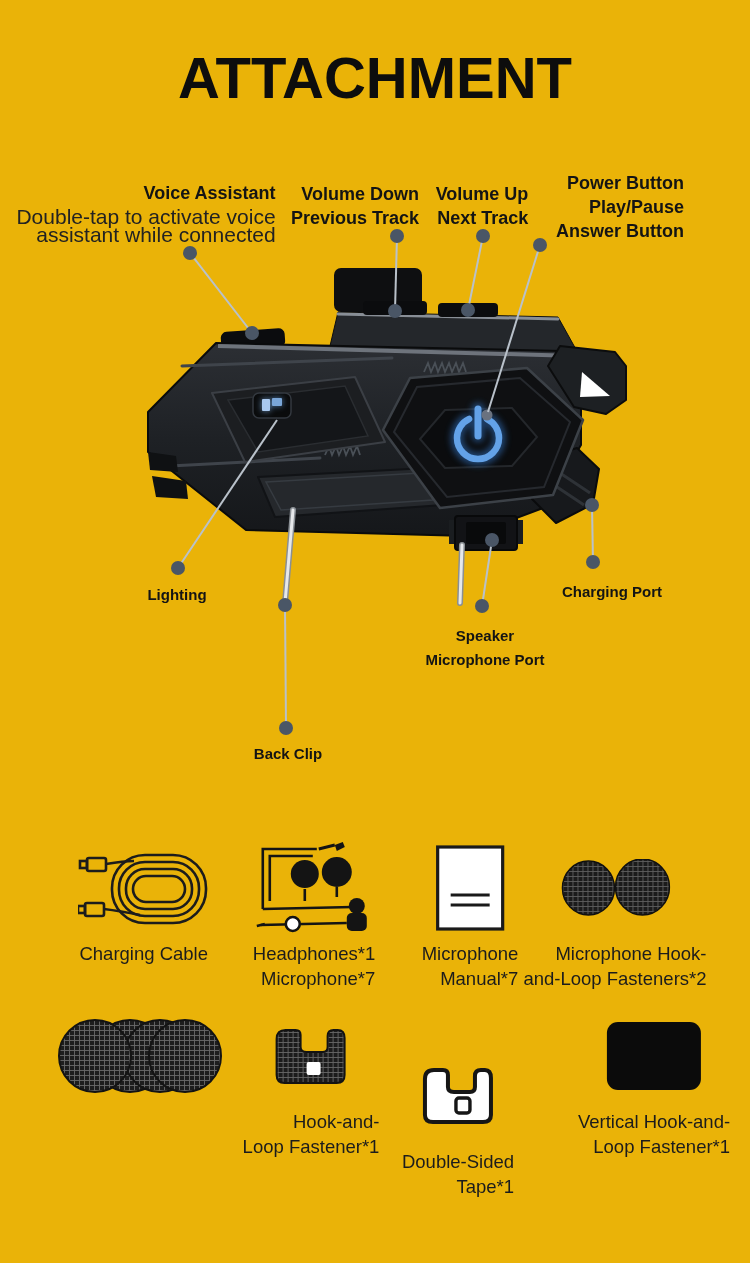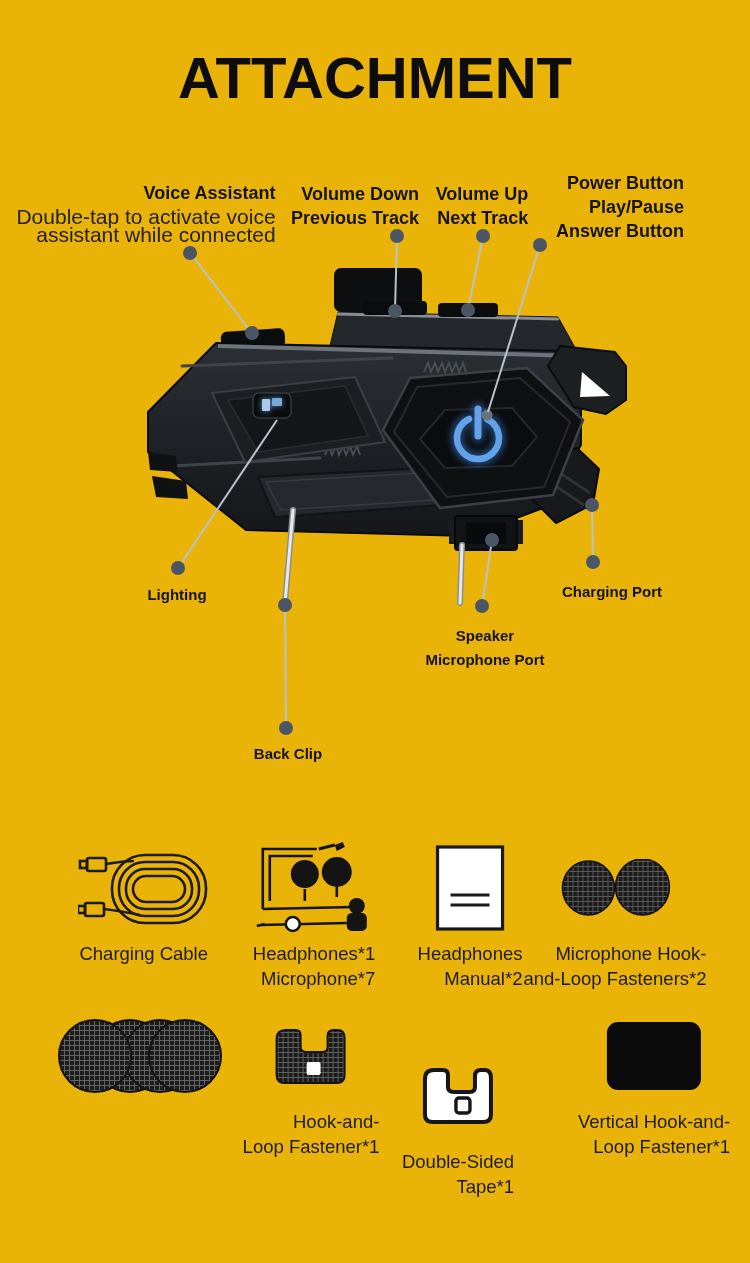--- a/index.html
+++ b/index.html
@@ -238,22 +238,22 @@
   </div>
 
   <div class="acc row1" style="left:470px;top:840px">
     <div class="icon-box">
       <svg width="73" height="90" viewBox="0 0 73 90">
         <rect x="4" y="4" width="65" height="82" fill="#ffffff" stroke="#1a1a1a" stroke-width="3.2"></rect>
         <path d="M17,52 L56,52 M17,62 L56,62" stroke="#1a1a1a" stroke-width="2.8" fill="none"></path>
       </svg>
     </div>
     <div class="acc-label">
-      <span>Headphones</span>
-        <span>Manual*2</span>
+      <span>Microphone</span>
+        <span>Manual*7</span>
     </div>
   </div>
 
   <div class="acc row1" style="left:615px;top:840px">
     <div class="icon-box">
       <svg width="110" height="58" viewBox="0 0 110 58">
         <defs>
           <pattern id="mesh1" width="5" height="5" patternUnits="userSpaceOnUse">
             <rect width="5" height="5" fill="#1b1b1b"></rect>
             <path d="M0,2.5 H5 M2.5,0 V5" stroke="#5e5e5e" stroke-width="0.9"></path>

